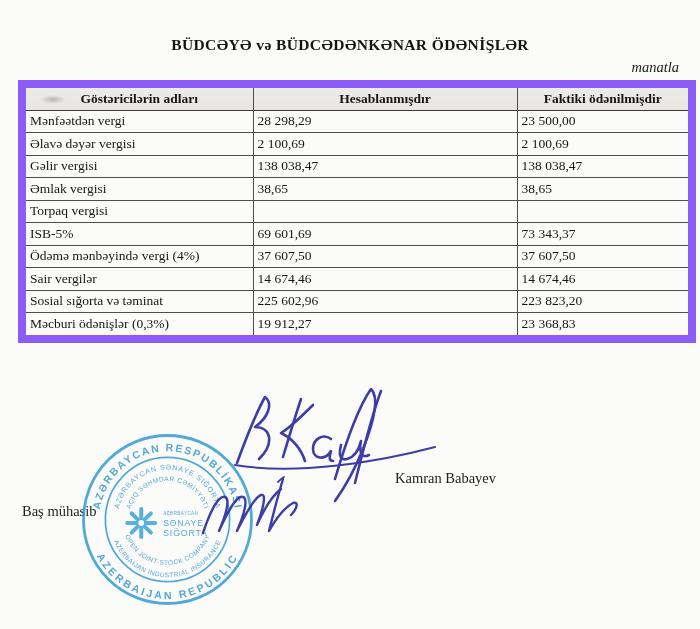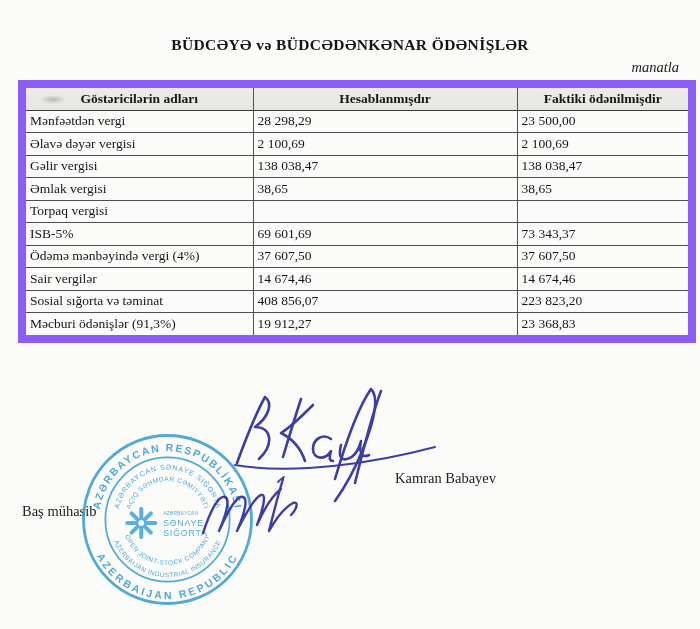--- a/index.html
+++ b/index.html
@@ -131,25 +131,25 @@
         <td class="val">37 607,50</td>
         <td class="val">37 607,50</td>
       </tr>
       <tr>
         <td class="lbl">Sair vergilər</td>
         <td class="val">14 674,46</td>
         <td class="val">14 674,46</td>
       </tr>
       <tr>
         <td class="lbl">Sosial sığorta və təminat</td>
-        <td class="val">408 856,07</td>
+        <td class="val">225 602,96</td>
         <td class="val">223 823,20</td>
       </tr>
       <tr>
-        <td class="lbl">Məcburi ödənişlər (91,3%)</td>
+        <td class="lbl">Məcburi ödənişlər (0,3%)</td>
         <td class="val">19 912,27</td>
         <td class="val">23 368,83</td>
       </tr>
     </tbody>
   </table>
 
   <div class="sig-label" id="lbl-accountant">Baş mühasib</div>
   <div class="sig-label" id="name-chairman">Kamran Babayev</div>
 
   <svg class="stamp" viewBox="0 0 200 200" aria-hidden="true">

